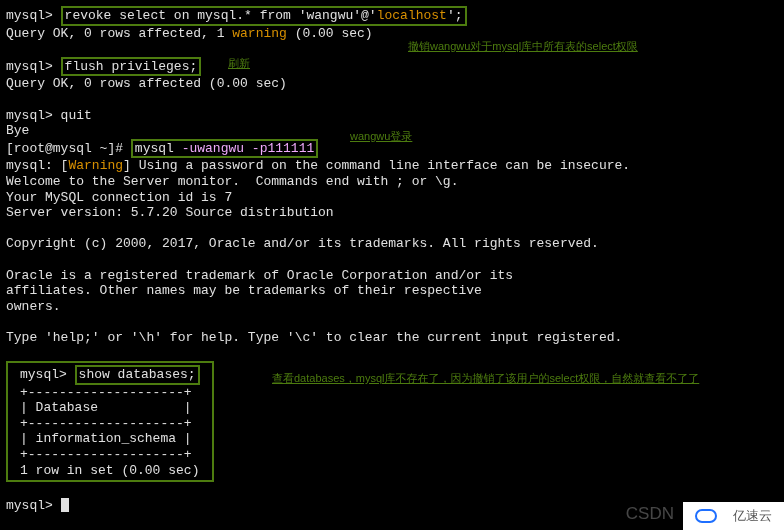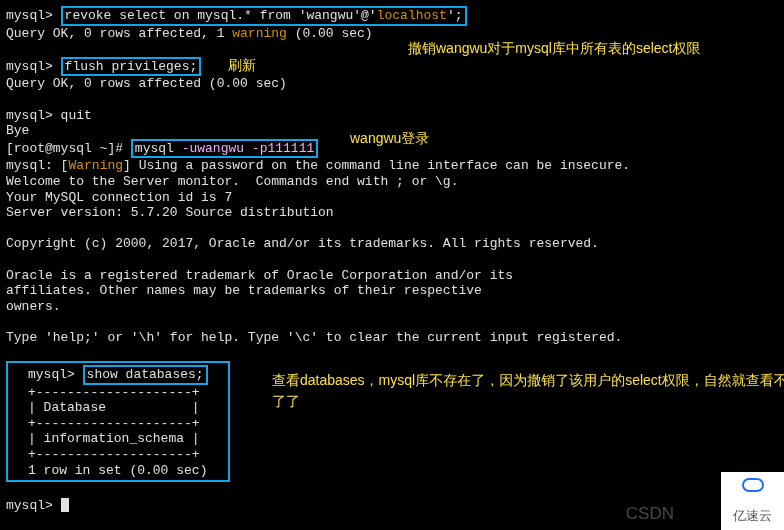--- a/index.html
+++ b/index.html
@@ -11,27 +11,28 @@
       font-size: 13px;
       color: #e0e0e0;
       padding: 6px;
       position: relative;
       overflow: hidden;
       line-height: 1.2;
     }
     .line { white-space: pre; }
     .warn { color: #d89000; }
     .cyan { color: #f0abfc; }
-    .box-red { border: 2px solid #0ea5e9; display: inline-block; padding: 0 2px; }
+    .box-red { border: 2px solid #4d7c0f; display: inline-block; padding: 0 2px; }
     .annotation {
       position: absolute;
-      color: #fde047;
+      color: #4d7c0f;
       font-family: "Microsoft YaHei", sans-serif;
-      font-size: 14px;
+      font-size: 11px;
       white-space: nowrap;
+      text-decoration: underline;
     }
     .anno-multi { white-space: normal; width: 520px; line-height: 1.5; margin-left: 24px; }
     .cursor {
       display: inline-block;
       width: 8px;
       height: 14px;
       background: #e0e0e0;
       vertical-align: middle;
     }
     .watermark {
@@ -39,21 +40,20 @@
       right: 0;
       bottom: 0;
       background: #fff;
       color: #555;
       padding: 6px 12px;
       font-family: sans-serif;
       font-size: 13px;
       display: flex;
       align-items: center;
       gap: 16px;
-      flex-direction: column;
     }
     .cloud-icon {
       width: 22px;
       height: 14px;
       border: 2px solid #1e6fff;
       border-radius: 10px;
       position: relative;
     }
     .csdn-water {
       position: absolute;
@@ -91,21 +91,21 @@
 <div class="line">Copyright (c) 2000, 2017, Oracle and/or its trademarks. All rights reserved.</div>
 <div class="line">&nbsp;</div>
 <div class="line">Oracle is a registered trademark of Oracle Corporation and/or its</div>
 <div class="line">affiliates. Other names may be trademarks of their respective</div>
 <div class="line">owners.</div>
 <div class="line">&nbsp;</div>
 <div class="line">Type 'help;' or '\h' for help. Type '\c' to clear the current input registered.</div>
 <div class="line">&nbsp;</div>
 
 
-<div class="box-red" style="display:inline-block;padding:2px 20px;">
+<div class="box-red" style="display:inline-block;padding:2px 12px;">
 <div class="line"><span>mysql&gt; </span><span class="box-red">show databases;</span></div>
 <div class="line">+--------------------+</div>
 <div class="line">| Database           |</div>
 <div class="line">+--------------------+</div>
 <div class="line">| information_schema |</div>
 <div class="line">+--------------------+</div>
 <div class="line">1 row in set (0.00 sec)</div>
 </div>
 
 <div class="line">&nbsp;</div>

